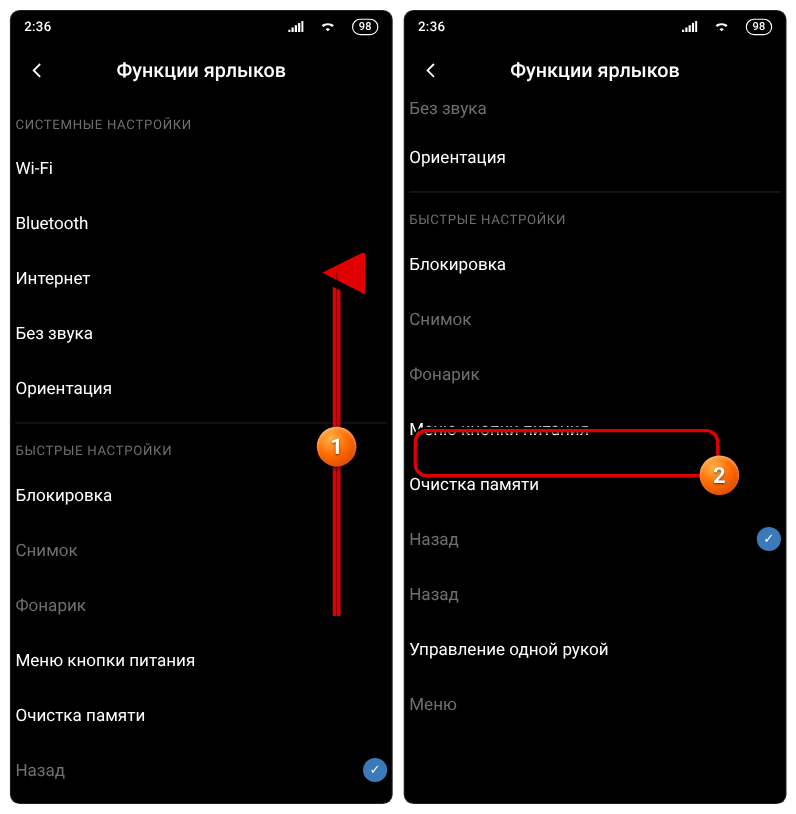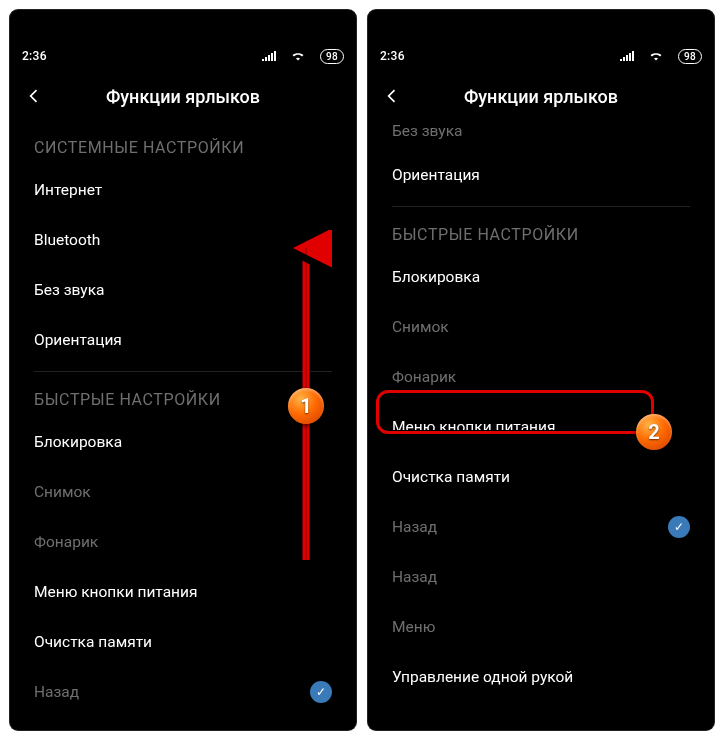--- a/index.html
+++ b/index.html
@@ -22,21 +22,20 @@
     }
     .statusbar {
       height:28px;
       display:flex;
       align-items:center;
       padding:0 12px;
       font-size:12px;
       font-weight:500;
       letter-spacing:.3px;
       justify-content:space-between;
-      margin-top:32px;
     }
     .status-right { display:flex; align-items:center; gap:15px; }
     .status-right svg { display:block; }
     .batt-pill {
       border:1px solid #fff;
       border-radius:9px;
       font-size:10px;
       padding:0 5px;
       line-height:14px;
       height:15px;
@@ -54,27 +53,27 @@
     }
     .title {
       position:absolute;
       left:0; right:0;
       text-align:center;
       font-size:18px;
       font-weight:500;
       pointer-events:none;
     }
     .content {
-      padding:0 24px;
+      padding:0 4px;
       height:calc(100% - 80px);
       overflow:hidden;
     }
     .section-header {
       color:#6f6f6f;
-      font-size:16px;
+      font-size:12px;
       letter-spacing:.6px;
       text-transform:uppercase;
       padding:16px 0 8px 0;
     }
     .row {
       display:flex;
       align-items:center;
       justify-content:space-between;
       min-height:50px;
       padding:13px 0;
@@ -152,24 +151,27 @@
           <path fill="none" stroke="#fff" stroke-width="2" d="M15 5l-7 7 7 7"></path>
         </svg>
     </div>
     <div class="title">Функции ярлыков</div>
   </div>
 
   <div class="content">
 
     <div class="section-header">СИСТЕМНЫЕ НАСТРОЙКИ</div>
     <div class="row">
+        <span>Wi-Fi</span>
+      </div>
+    <div class="row">
+        <span>Bluetooth</span>
+      </div>
+    <div class="row">
         <span>Интернет</span>
-      </div>
-    <div class="row">
-        <span>Bluetooth</span>
       </div>
     <div class="row">
         <span>Без звука</span>
       </div>
     <div class="row">
         <span>Ориентация</span>
       </div>
 
     <div class="divider"></div>
 
@@ -259,25 +261,25 @@
     <div class="row">
         <span>Очистка памяти</span>
       </div>
     <div class="row dim">
       <span>Назад</span>
       <span class="check">✓</span>
     </div>
     <div class="row dim">
         <span>Назад</span>
       </div>
+    <div class="row">
+        <span>Управление одной рукой</span>
+      </div>
     <div class="row dim">
         <span>Меню</span>
-      </div>
-    <div class="row">
-        <span>Управление одной рукой</span>
       </div>
   </div>
 
   <div class="hl" style="left:8px; top:380px; width:278px; height:44px;"></div>
   <div class="badge" style="left:268px; top:404px;">
       <span>2</span>
     </div>
 </div>
 
 </body></html>

